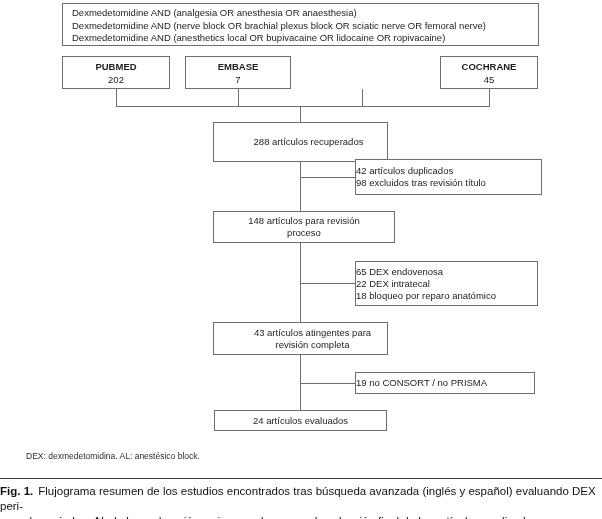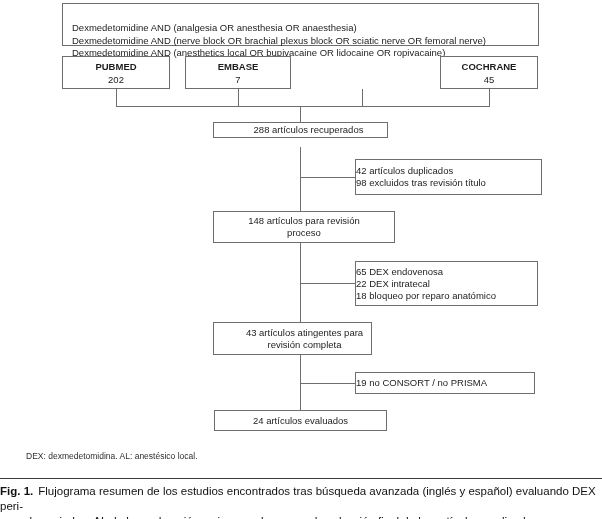--- a/index.html
+++ b/index.html
@@ -3,30 +3,30 @@
 <meta charset="utf-8">
 <style>
   html,body{margin:0;padding:0;background:#fff;}
   #fig{position:relative;width:602px;height:519px;background:#ffffff;
        font-family:"Liberation Sans", sans-serif;color:#1c1c1c;overflow:hidden;}
   .box{position:absolute;border:1px solid #6e6e6e;background:#fff;box-sizing:border-box;}
   .centered{display:flex;flex-direction:column;justify-content:center;text-align:center;}
   .leftal{display:flex;flex-direction:column;justify-content:center;text-align:left;}
   .small{font-size:9.5px;line-height:12px;}
   .qline{white-space:nowrap;}
-  #query-box{left:62px;top:3px;width:477px;height:43px;font-size:9.5px;line-height:12.6px;padding:18px 0 0 9px;}
+  #query-box{left:62px;top:3px;width:477px;height:43px;font-size:9.5px;line-height:12.6px;padding:3px 0 0 9px;}
   .dbbox{top:56px;height:33px;padding-top:3px;text-align:center;font-size:9.5px;line-height:13px;}
   .dbname{font-weight:bold;}
   #db-pubmed{left:62px;width:108px;text-align:center;}
   #db-embase{left:185px;width:106px;}
   #db-lilacs{left:310px;width:104px;}
   #db-cochrane{left:440px;width:98px;}
-  #box-retrieved{left:213px;top:122px;width:175px;height:16px;padding-left:16px;}
+  #box-retrieved{left:213px;top:122px;width:175px;height:40px;padding-left:16px;}
   #box-abstract{left:213px;top:211px;width:182px;height:32px;}
-  #box-full{left:213px;top:322px;width:159px;height:33px;padding-left:24px;}
+  #box-full{left:213px;top:322px;width:175px;height:33px;padding-left:24px;}
   #box-evaluated{left:214px;top:410px;width:173px;height:21px;}
   #box-duplicates{left:355px;top:159px;width:187px;height:36px;}
   #box-dexroute{left:355px;top:261px;width:183px;height:45px;}
   #box-consort{left:355px;top:372px;width:180px;height:22px;}
   .vline{position:absolute;width:1px;background:#6e6e6e;}
   .hline{position:absolute;height:1px;background:#6e6e6e;}
   #footnote{position:absolute;left:26px;top:451px;font-size:8.5px;color:#2e2e2e;}
   #caption-rule{position:absolute;left:0;top:478px;width:602px;height:1px;background:#3a3a3a;}
   #caption{position:absolute;left:0;top:484px;width:602px;font-size:11.5px;line-height:15px;color:#111;}
   #caption .figlabel{font-weight:bold;margin-right:5px;}
@@ -89,21 +89,21 @@
   </div>
   <div class="box leftal small" id="box-dexroute">
     <div>65 DEX endovenosa</div>
     <div>22 DEX intratecal</div>
     <div>18 bloqueo por reparo anatómico</div>
   </div>
   <div class="box leftal small" id="box-consort">
     <div>19 no CONSORT / no PRISMA</div>
   </div>
 
-  <div id="footnote">DEX: dexmedetomidina. AL: anestésico local.</div>
+  <div id="footnote">DEX: dexmedetomidina. AL: anestésico block.</div>
 
   <div id="caption-rule"></div>
   <div id="caption">
     <div><span class="figlabel">Fig. 1.</span><span>Flujograma resumen de los estudios encontrados tras búsqueda avanzada (inglés y español) evaluando DEX peri-</span></div>
     <div>neural asociado a AL de larga duración, asi como el proceso de selección final de los artículos analizados.</div>
   </div>
 
 </div>
 
 </body></html>

